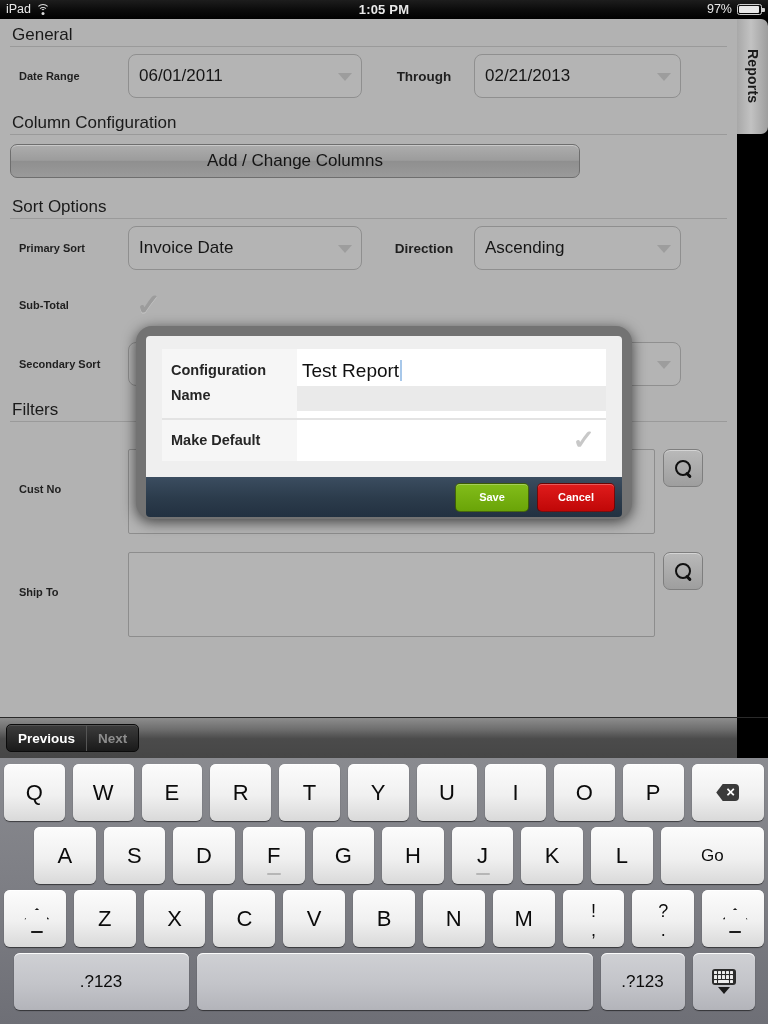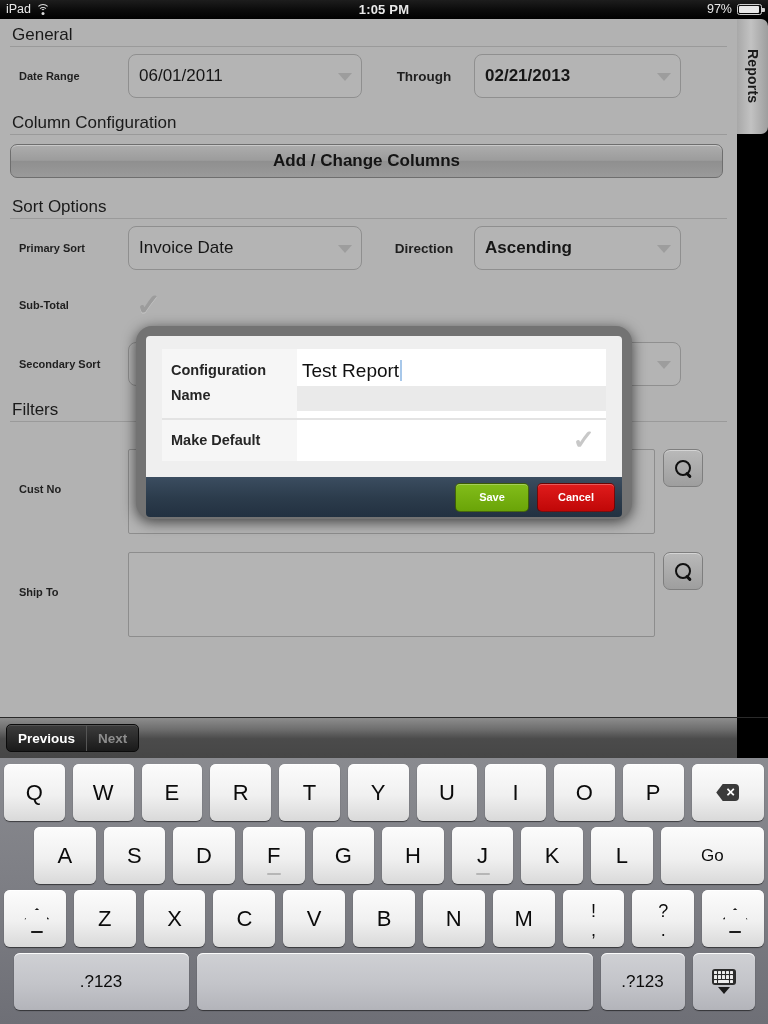--- a/index.html
+++ b/index.html
@@ -57,28 +57,28 @@
     height: 44px; display: flex; align-items: center;
     padding: 0 26px 0 10px; font-size: 17px; color: #161616;
   }
   .caret {
     position: absolute; right: 9px; top: 50%; margin-top: -3px;
     width: 0; height: 0; border-left: 7px solid transparent;
     border-right: 7px solid transparent; border-top: 8px solid #9d9d9d;
   }
   .field.dr { width: 234px; }
   .mid-lbl { font-size: 13.5px; font-weight: bold; color: #1f1f1f; width: 112px; padding-left: 12px; flex: none; text-align: center; }
-  .field.dr2 { width: 207px; font-weight: bold; }
+  .field.dr2 { width: 207px; }
 
   .bigbtn {
-    margin: 9px 0 0 0; height: 34px; width: 713px;
+    margin: 9px 0 0 0; height: 34px; width: 570px;
     border: 1px solid #6e6e6e; border-radius: 7px;
     background: linear-gradient(to bottom, #adadad 0%, #9c9c9c 48%, #8f8f8f 50%, #9a9a9a 100%);
     display: flex; align-items: center; justify-content: center;
-    font-size: 17px; font-weight: bold; color: #141414;
+    font-size: 17px; font-weight: normal; color: #141414;
     box-shadow: inset 0 1px 0 rgba(255,255,255,.35);
   }
 
   .check {
     color: #9c9c9c; font-size: 30px; line-height: 1; font-weight: bold;
     margin-left: 8px; text-shadow: 0 1px 0 rgba(255,255,255,.25);
   }
 
   .textarea-box {
     background: #b4b4b4; border: 1px solid #8d8d8d; border-radius: 2px;

